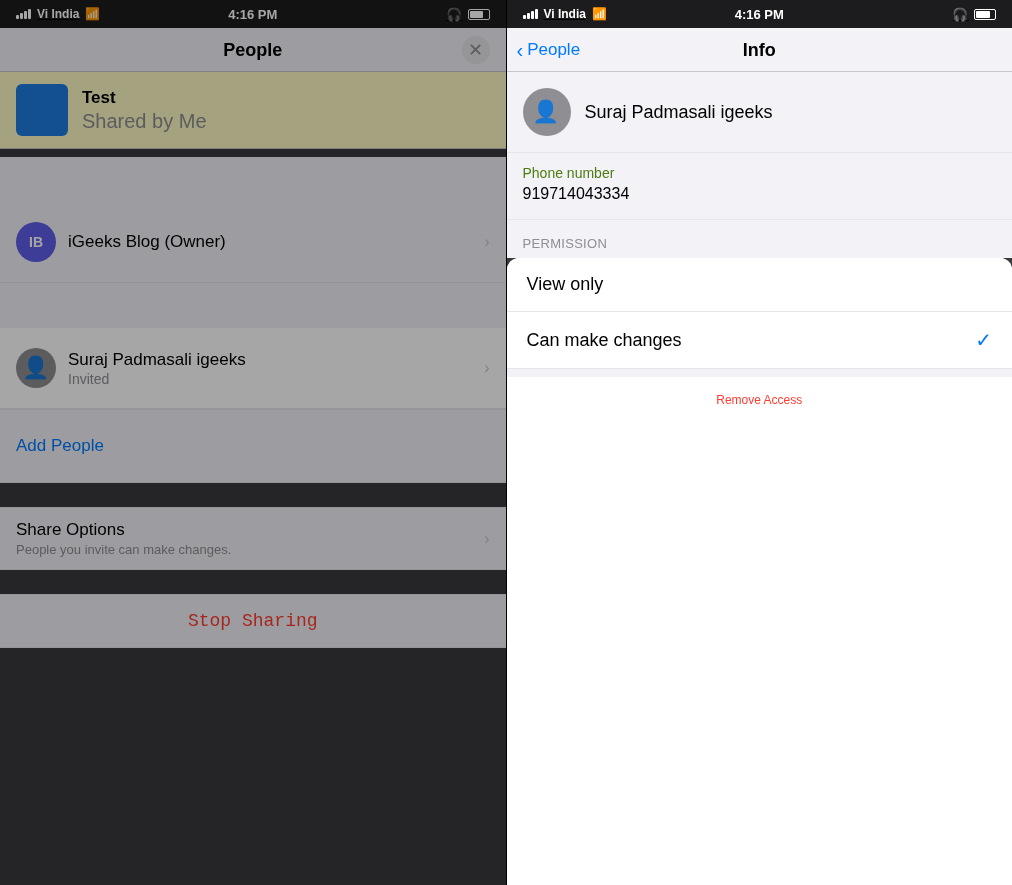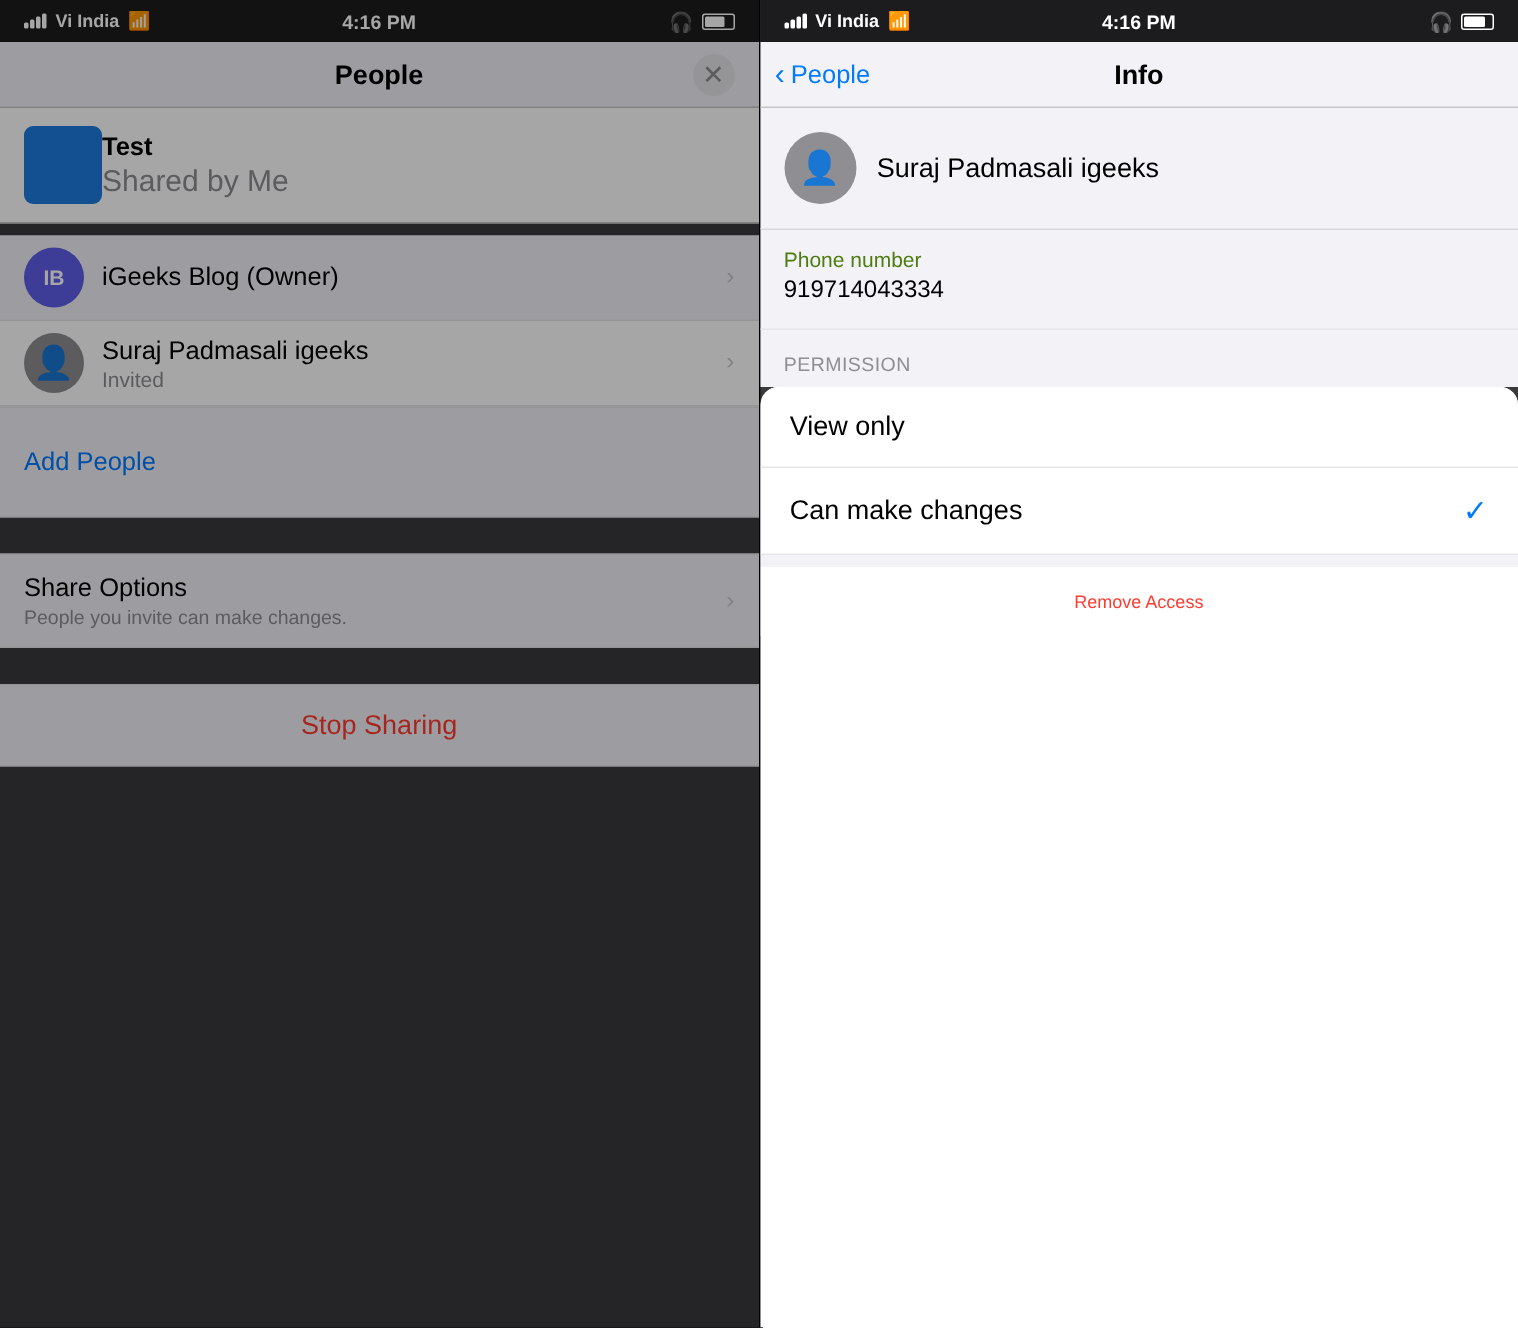--- a/index.html
+++ b/index.html
@@ -13,20 +13,21 @@
     }
 
     
     .status-bar {
       display: flex;
       align-items: center;
       justify-content: space-between;
       padding: 0 16px;
       height: 28px;
       background: #1c1c1e;
+      text-decoration: underline;
     }
     .status-bar-left {
       display: flex;
       align-items: center;
       gap: 6px;
       font-size: 12px;
       font-weight: 600;
       color: #fff;
     }
     .status-bar-center {
@@ -85,25 +86,25 @@
       border-radius: 50%;
       background: #e5e5ea;
       display: flex;
       align-items: center;
       justify-content: center;
       cursor: pointer;
     }
 
     
     .file-section {
-      background: #ffffff;
+      background: #fef9c3;
       padding: 12px 16px;
       display: flex;
       align-items: center;
-      gap: 0;
+      gap: 14px;
       border-bottom: 1px solid #c6c6c8;
     }
     .file-icon {
       width: 52px;
       height: 52px;
       background: #1c7be0;
       border-radius: 6px;
       flex-shrink: 0;
     }
     .file-info-title {
@@ -118,25 +119,26 @@
     }
 
     
     .people-section {
       background: #f2f2f7;
       margin-top: 8px;
     }
     .people-item {
       display: flex;
       align-items: center;
-      padding: 8px 16px;
+      padding: 20px 16px;
       background: #f2f2f7;
       border-bottom: 1px solid #e5e5ea;
       gap: 12px;
       position: relative;
+      margin-top: 45px;
     }
     .people-item.selected {
       background: #fff;
     }
     .avatar-circle {
       width: 40px;
       height: 40px;
       border-radius: 50%;
       background: #5e5ce6;
       display: flex;
@@ -211,20 +213,21 @@
     }
 
     
     .stop-sharing-section {
       margin-top: 24px;
       background: #f2f2f7;
       border-top: 1px solid #e5e5ea;
       border-bottom: 1px solid #e5e5ea;
       padding: 16px;
       text-align: center;
+      font-family: Liberation Mono, monospace;
     }
     .stop-sharing-text {
       color: #ff3b30;
       font-size: 18px;
       font-weight: 400;
     }
 
     
     .left-overlay {
       position: absolute;

